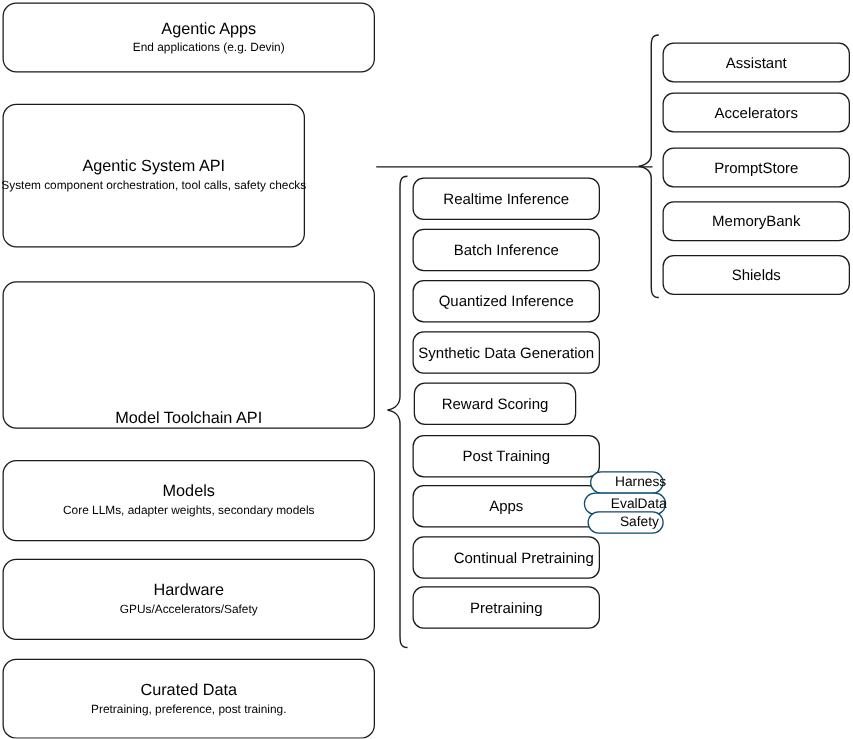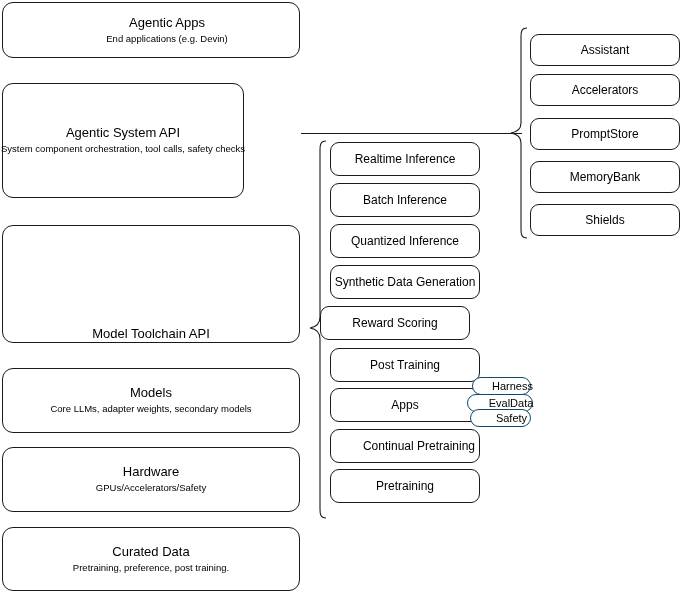--- a/index.html
+++ b/index.html
@@ -134,21 +134,21 @@
   </div>
   <div class="stack-box" style="left:330px; top:183px; width:150px; height:34px;">
     <span>Batch Inference</span>
   </div>
   <div class="stack-box" style="left:330px; top:224px; width:150px; height:34px;">
     <span>Quantized Inference</span>
   </div>
   <div class="stack-box" style="left:330px; top:265px; width:150px; height:34px;">
     <span>Synthetic Data Generation</span>
   </div>
-  <div class="stack-box" style="left:320px; top:306px; width:150px; height:34px;">
+  <div class="stack-box" style="left:331px; top:306px; width:130px; height:34px;">
     <span>Reward Scoring</span>
   </div>
   <div class="stack-box" style="left:330px; top:348px; width:150px; height:34px;">
     <span>Post Training</span>
   </div>
   <div class="stack-box" style="left:330px; top:388px; width:150px; height:34px;">
     <span>Apps</span>
   </div>
   <div class="stack-box" style="left:330px; top:429px; width:150px; height:34px;padding-left:28px;">
     <span>Continual Pretraining</span>

